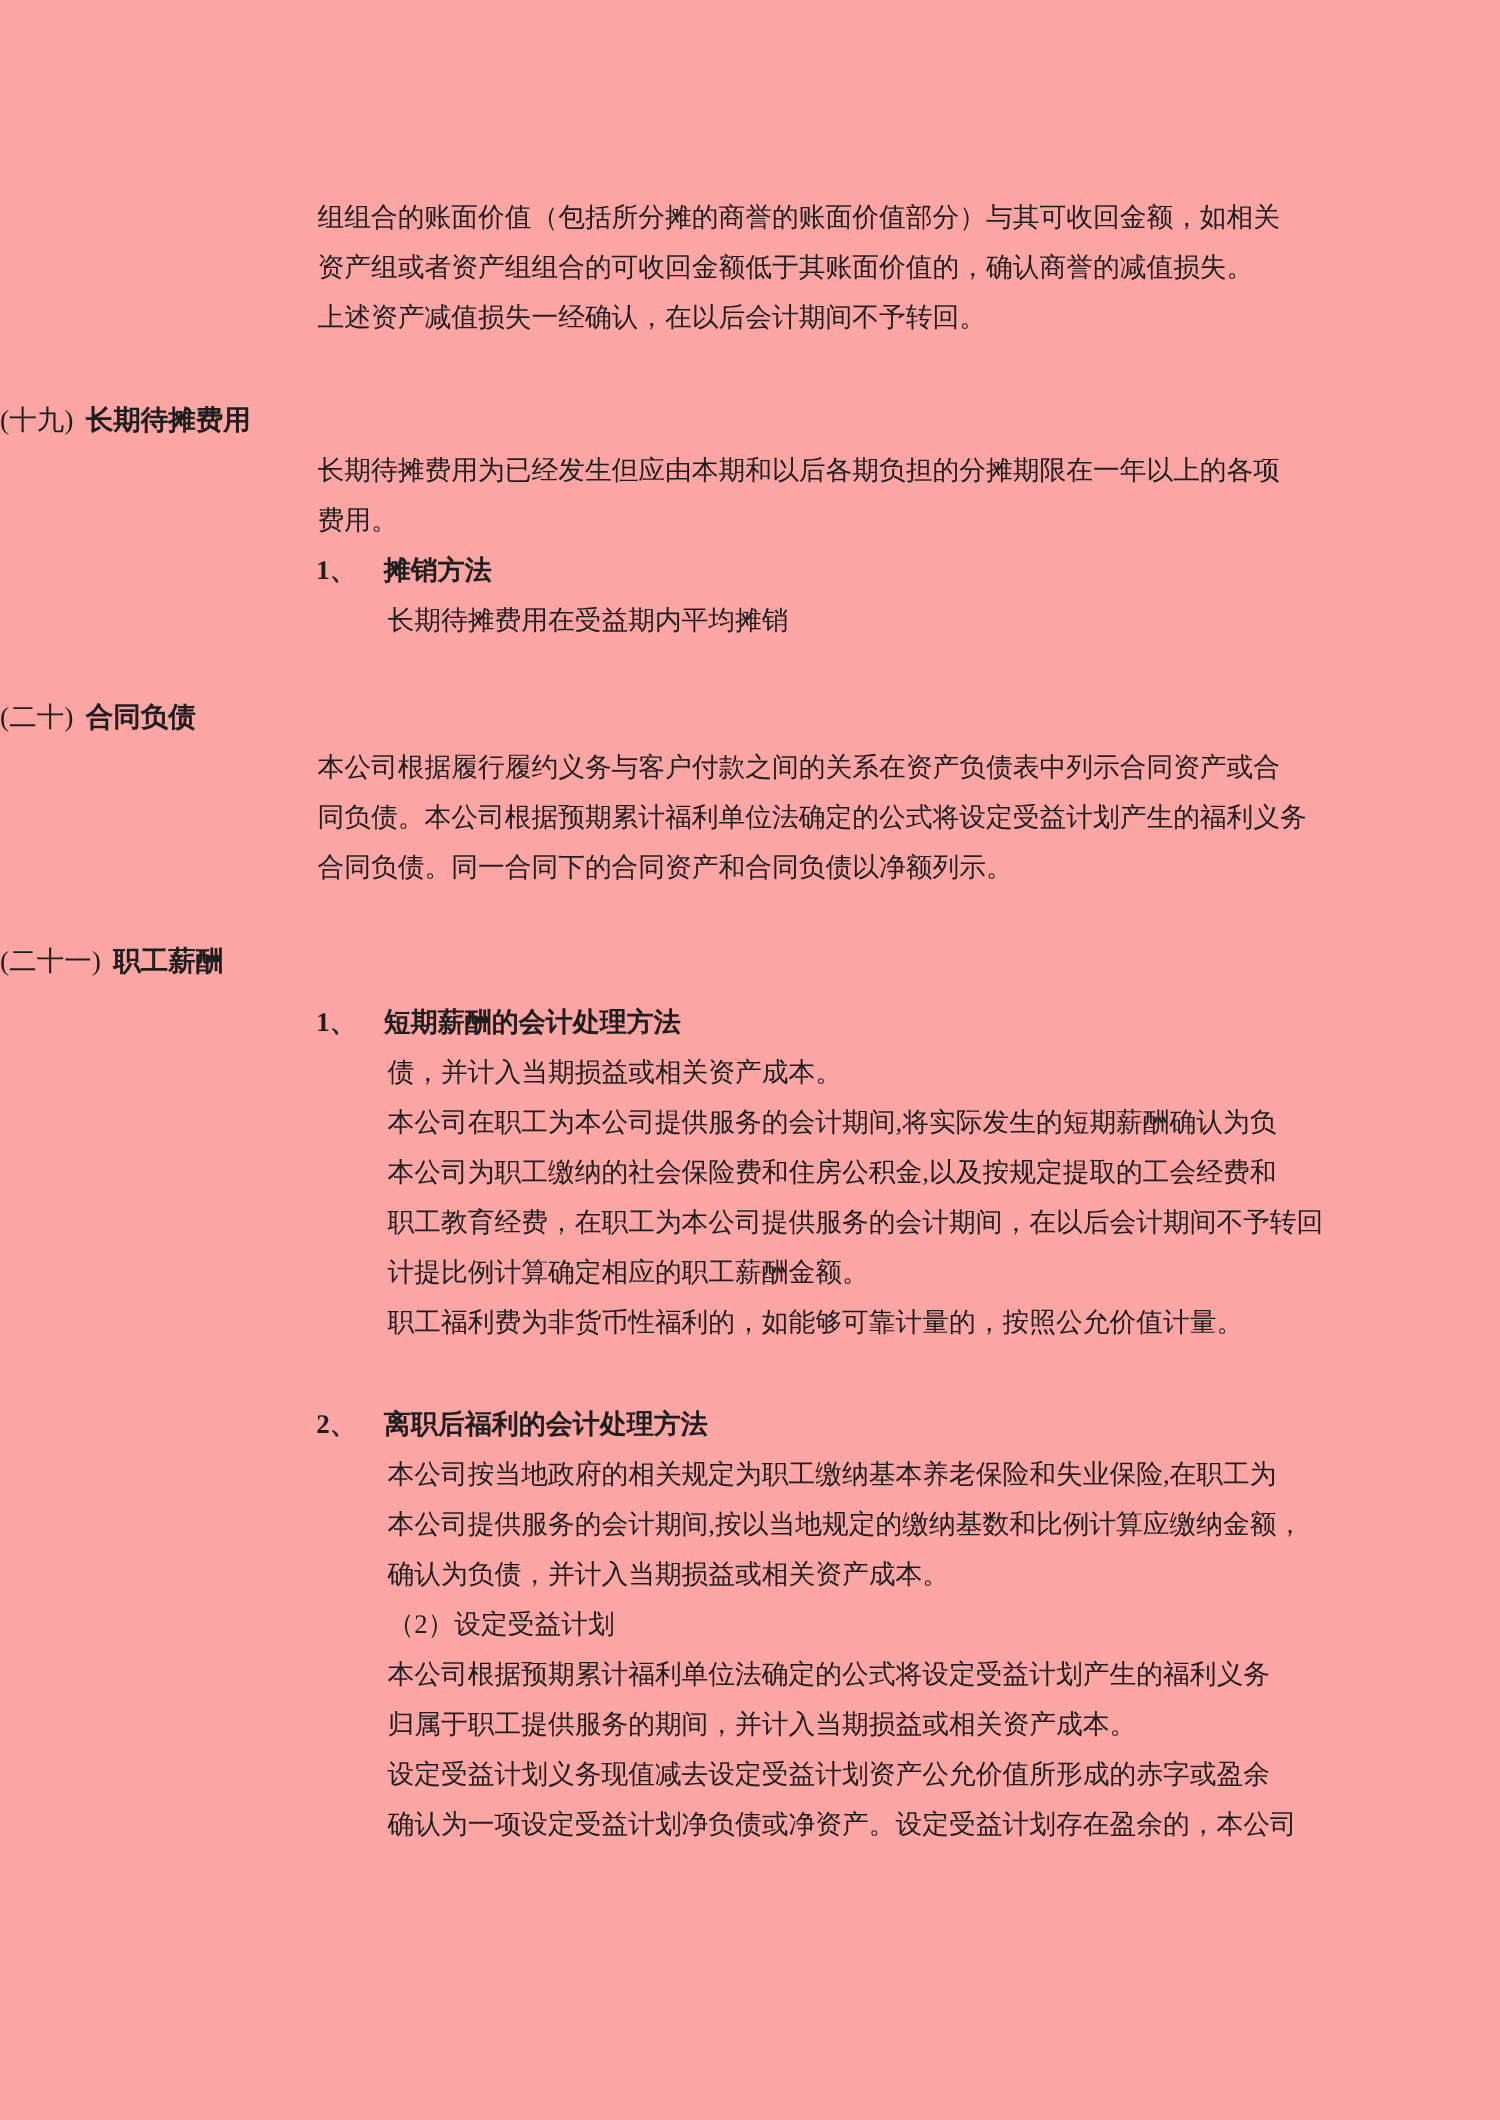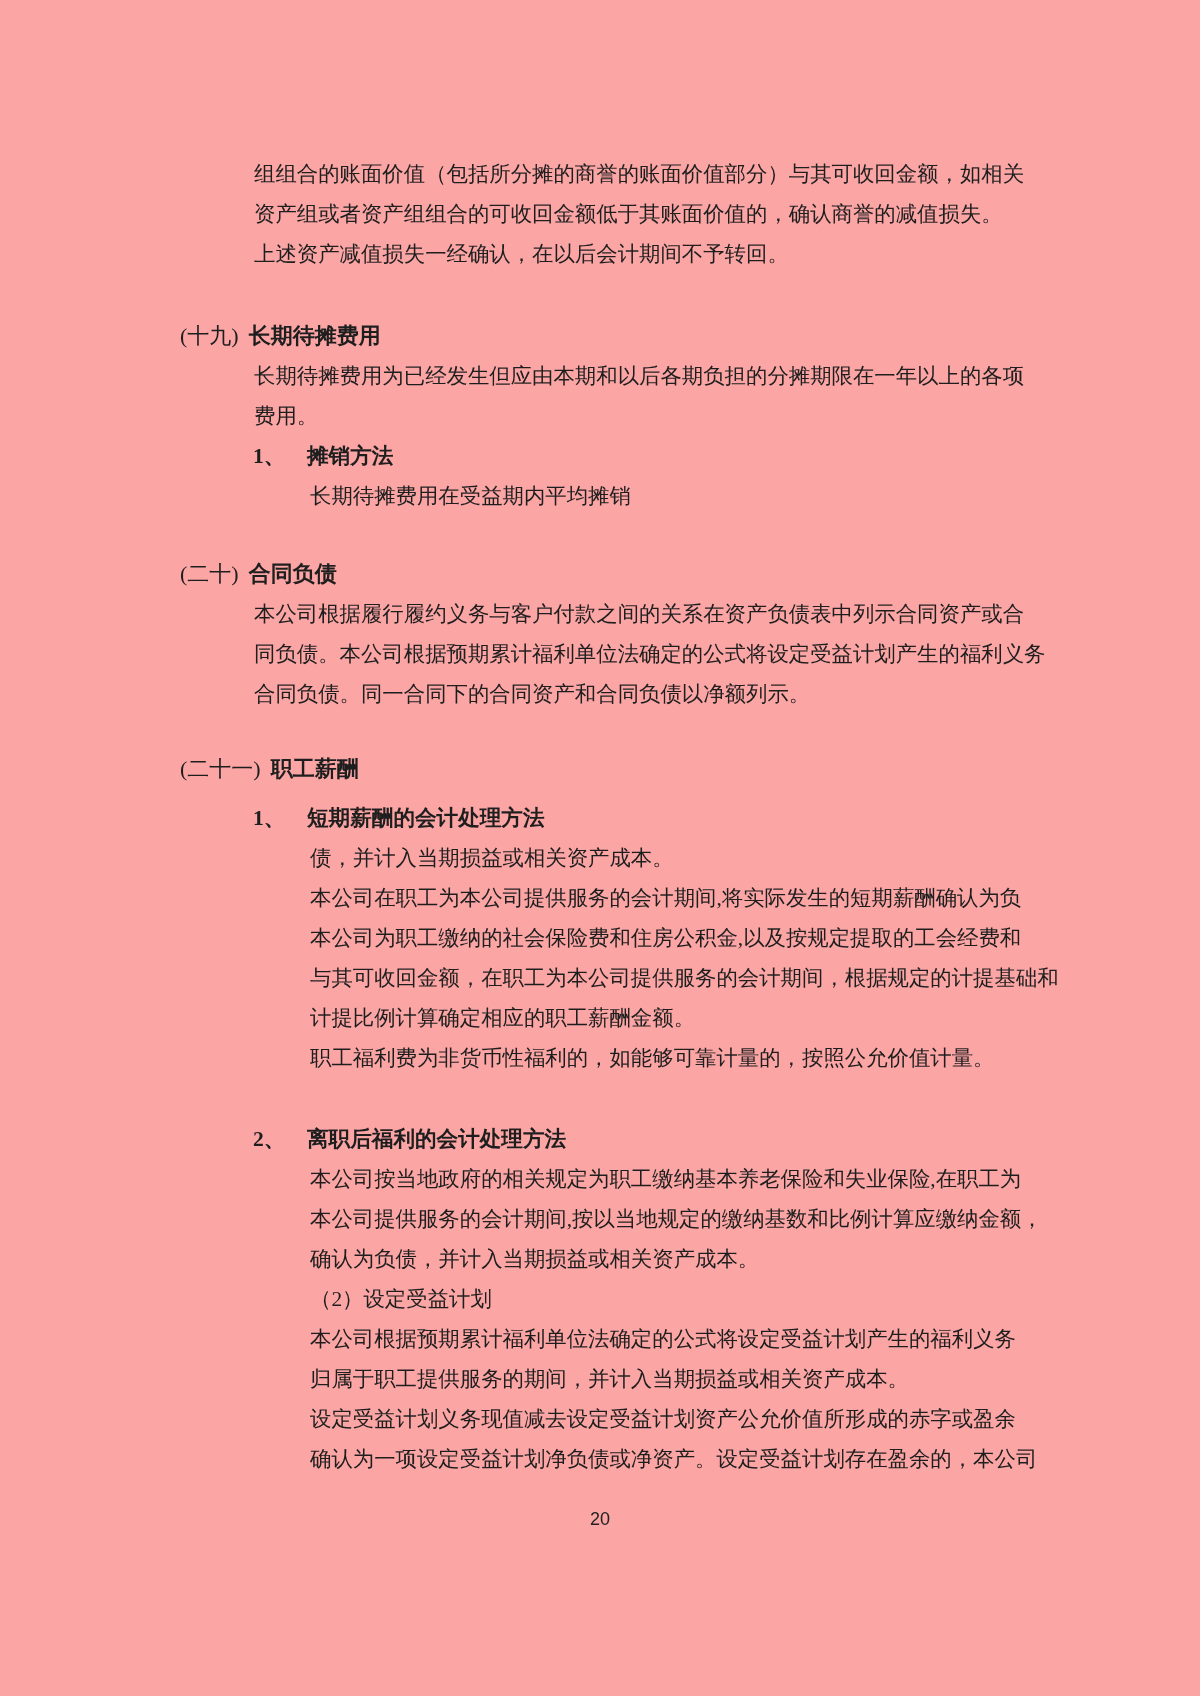--- a/index.html
+++ b/index.html
@@ -20,21 +20,20 @@
     line-height: 40px;
   }
   .line { white-space: nowrap; }
   .intro {
     margin-left: 254px;
     width: 780px;
   }
   .section-header {
     display: flex;
     align-items: center;
-    padding-left: 180px;
     font-size: 22px;
     line-height: 40px;
   }
   .section-header .sec-label { font-weight: normal; }
   .section-header .sec-title { font-weight: bold; margin-left: 10px; }
   .sec-body {
     margin-left: 254px;
     width: 780px;
   }
   .item-header {
@@ -106,35 +105,34 @@
   </div>
 
   <div class="item-header mt9">
     <span class="item-num">1、</span>
     <span class="item-title">短期薪酬的会计处理方法</span>
   </div>
   <div class="item-body body-text">
     <div class="line">债，并计入当期损益或相关资产成本。</div>
     <div class="line">本公司在职工为本公司提供服务的会计期间,将实际发生的短期薪酬确认为负</div>
     <div class="line">本公司为职工缴纳的社会保险费和住房公积金,以及按规定提取的工会经费和</div>
-    <div class="line">与其可收回金额，在职工为本公司提供服务的会计期间，根据规定的计提基础和</div>
+    <div class="line">职工教育经费，在职工为本公司提供服务的会计期间，在以后会计期间不予转回</div>
     <div class="line">计提比例计算确定相应的职工薪酬金额。</div>
     <div class="line">职工福利费为非货币性福利的，如能够可靠计量的，按照公允价值计量。</div>
   </div>
 
   <div class="item-header mt41">
     <span class="item-num">2、</span>
     <span class="item-title">离职后福利的会计处理方法</span>
   </div>
   <div class="item-body body-text">
     <div class="line">本公司按当地政府的相关规定为职工缴纳基本养老保险和失业保险,在职工为</div>
     <div class="line">本公司提供服务的会计期间,按以当地规定的缴纳基数和比例计算应缴纳金额，</div>
     <div class="line">确认为负债，并计入当期损益或相关资产成本。</div>
     <div class="line">（2）设定受益计划</div>
     <div class="line">本公司根据预期累计福利单位法确定的公式将设定受益计划产生的福利义务</div>
     <div class="line">归属于职工提供服务的期间，并计入当期损益或相关资产成本。</div>
     <div class="line">设定受益计划义务现值减去设定受益计划资产公允价值所形成的赤字或盈余</div>
     <div class="line">确认为一项设定受益计划净负债或净资产。设定受益计划存在盈余的，本公司</div>
   </div>
 
-  <div class="page-number">20</div>
 
 </div>
 
 </body></html>

